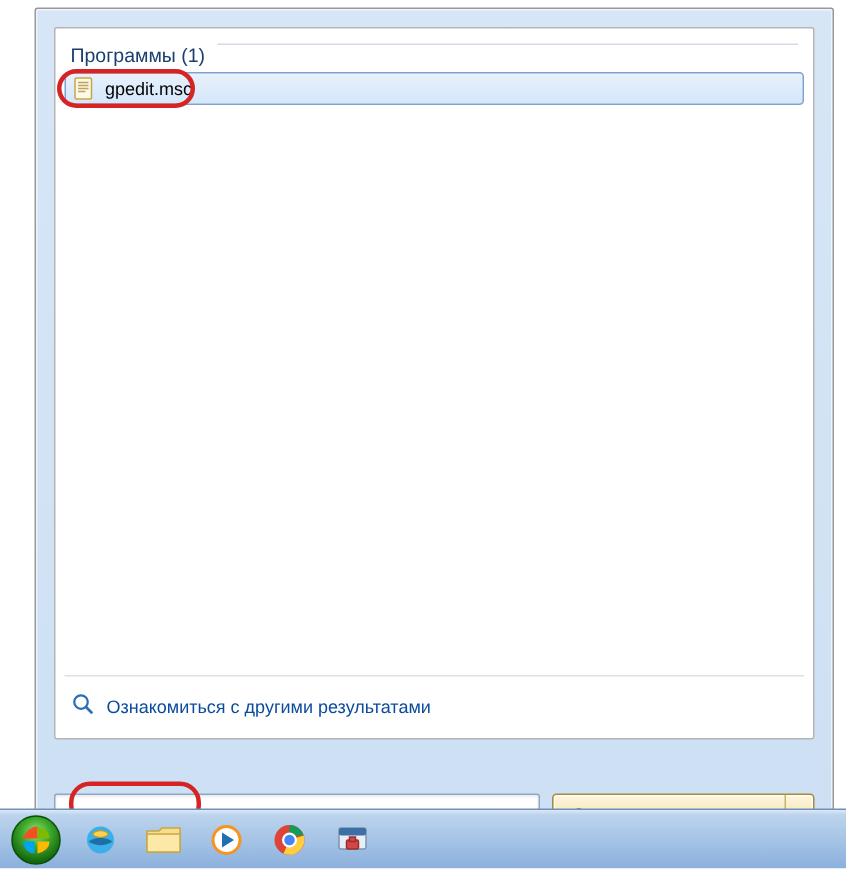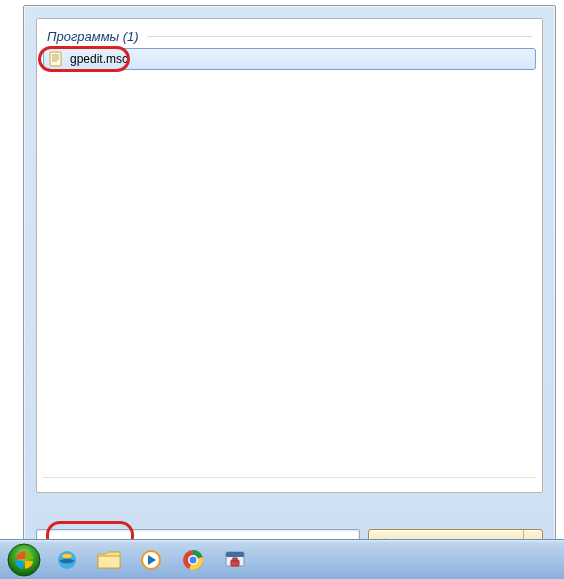--- a/index.html
+++ b/index.html
@@ -1,19 +1,19 @@
 <!DOCTYPE html>
 <html><head>
 <meta charset="utf-8">
 <style>
 * { margin: 0; padding: 0; box-sizing: border-box; }
 body { width: 564px; height: 579px; background: #fff; font-family: "Segoe UI", Tahoma, sans-serif; font-size: 12px; position: relative; overflow: hidden; }
 .outer-frame { position: absolute; left: 23px; top: 5px; right: 8px; bottom: 5px; border: 1px solid #999; background: linear-gradient(to bottom, #d6e6f7 0%, #cde0f3 100%); box-shadow: inset 0 0 0 1px rgba(255,255,255,0.6); border-radius: 2px; }
 .results-panel { position: absolute; left: 12px; top: 12px; right: 12px; bottom: 80px; background: #fff; border: 1px solid #b5b5b5; border-radius: 2px; padding: 10px 6px 8px 6px; display: flex; flex-direction: column; }
-.section-header { display: flex; align-items: center; color: #1a3e6e; font-style: italic; font-size: 13px; margin-bottom: 4px; padding: 0 4px; }
+.section-header { display: flex; align-items: flex-start; color: #1a3e6e; font-size: 13px; margin-bottom: 4px; padding: 0 4px; }
 .section-header .line { flex: 1; height: 1px; background: #d3dce6; margin-left: 8px; }
 .result-row { display: flex; align-items: center; height: 22px; padding: 0 4px; border: 1px solid #7da2ce; background: linear-gradient(to bottom, #e8f1fb, #d4e7fb); border-radius: 3px; cursor: default; gap: 6px; }
 .result-icon { width: 16px; height: 16px; display: flex; align-items: center; justify-content: center; }
 .result-label { color: #000; }
 .highlight-oval { position: absolute; border: 3px solid #d62424; border-radius: 14px; pointer-events: none; }
 .spacer { flex: 1; }
 .separator { height: 1px; background: #e0e0e0; margin: 6px 0; }
 .more-results { display: flex; align-items: center; gap: 8px; padding: 4px; color: #0a4b9c; cursor: pointer; }
 .bottom-bar { position: absolute; left: 12px; right: 12px; bottom: 12px; height: 32px; display: flex; align-items: stretch; gap: 8px; }
 .search-box { flex: 1; background: #fff; border: 1px solid #8ea7c7; border-radius: 2px; display: flex; align-items: center; padding: 0 6px; box-shadow: inset 0 1px 2px rgba(0,0,0,0.1); position: relative; }
@@ -50,20 +50,29 @@
         </svg>
       </span>
       <span class="result-label">gpedit.msc</span>
     </div>
     <div class="highlight-oval" style="left:1px; top:27px; width:92px; height:26px;"></div>
 
     <div class="spacer"></div>
 
     <div class="separator"></div>
 
+    <div class="more-results">
+      <span>
+        <svg width="16" height="16" viewBox="0 0 16 16">
+          <circle cx="7" cy="7" r="4.5" fill="none" stroke="#2a6db9" stroke-width="1.5"></circle>
+          <line x1="10.5" y1="10.5" x2="14" y2="14" stroke="#2a6db9" stroke-width="1.8" stroke-linecap="round"></line>
+        </svg>
+      </span>
+      <span>Ознакомиться с другими результатами</span>
+    </div>
 
   </div>
 
   <div class="bottom-bar">
     <div class="search-box">
       <input type="text" value="gpedit.msc" style="">
       <span class="clear-x">×</span>
     </div>
     <div class="highlight-oval" style="left:10px; bottom:10px; width:88px; height:30px;"></div>
 

